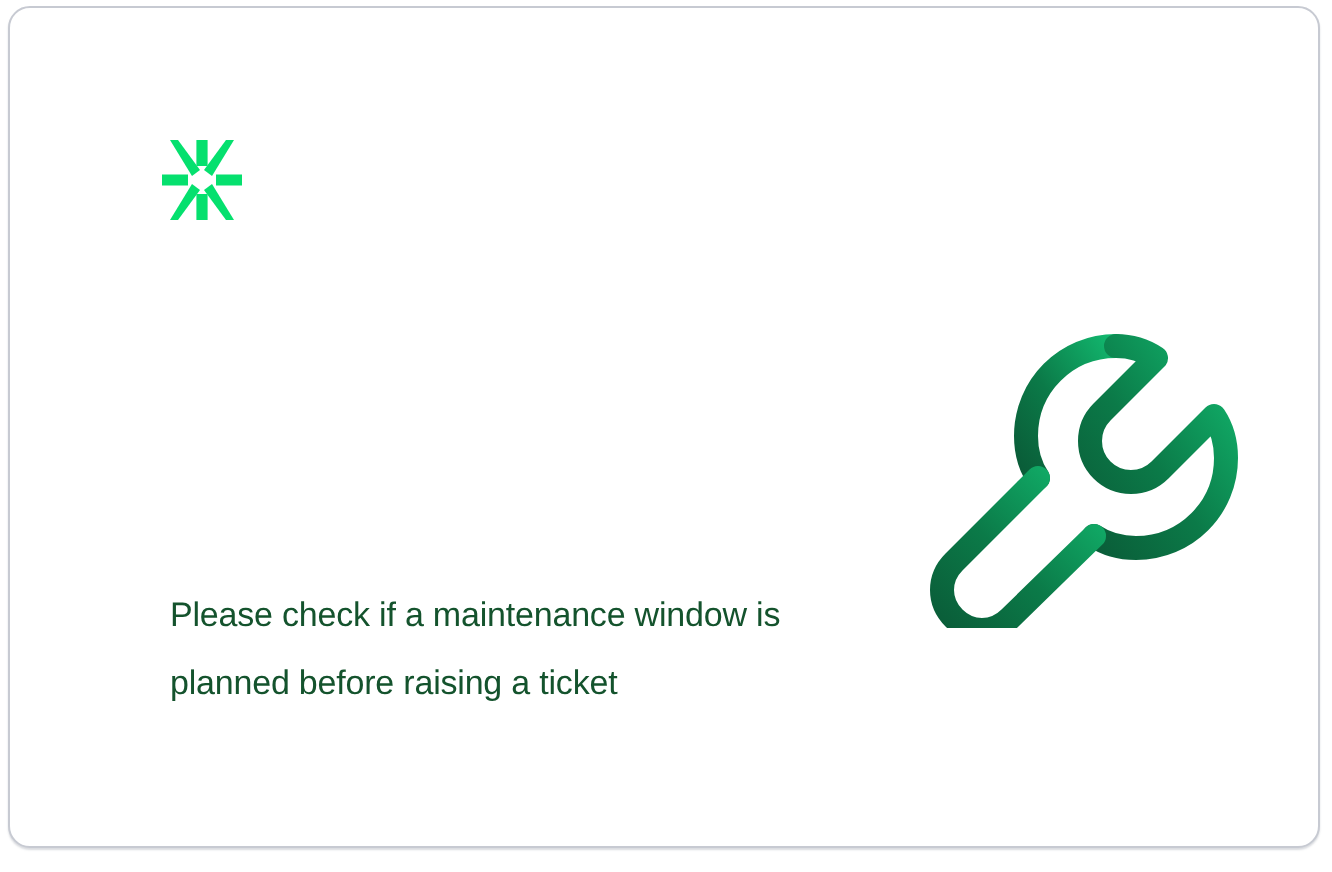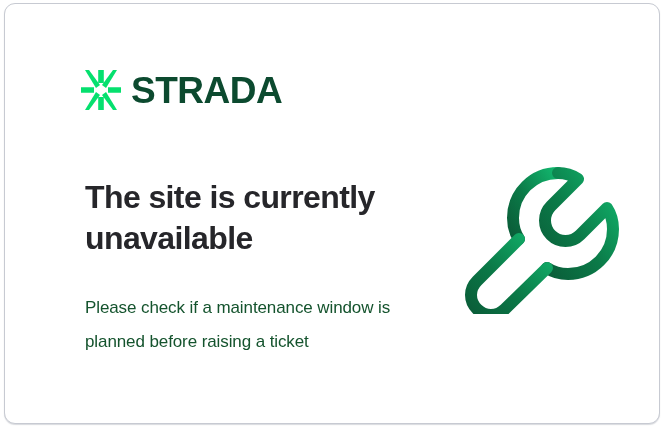--- a/index.html
+++ b/index.html
@@ -120,24 +120,22 @@
             <polygon points="4.0,0.05 8.0,-0.0 19.0,15.0 15.0,18.0"></polygon>
 
             <polygon points="32.0,0.05 36.0,0.0 25.0,18.0 21.0,15.0"></polygon>
 
             <polygon points="4.0,40 8.0,40 19.0,25.0 15.0,22.0"></polygon>
 
             <polygon points="32.0,40 36.0,40 25.0,22.0 21.0,25.0"></polygon>
           </g>
         </svg>
       </span>
-      <span class="logo-word">STRADA</span>
     </div>
 
-    <h1 class="headline">The site is currently unavailable</h1>
 
     <p class="body-copy">Please check if a maintenance window is planned before raising a ticket</p>
 
     <div class="wrench">
       <svg viewBox="0 0 175 165" xmlns="http://www.w3.org/2000/svg" aria-hidden="true">
         <defs>
           <linearGradient id="wrenchGrad" x1="0" y1="1" x2="1" y2="0">
             <stop offset="0%" stop-color="#0a5c38"></stop>
             <stop offset="45%" stop-color="#0b7a48"></stop>
             <stop offset="100%" stop-color="#12b76e"></stop>

